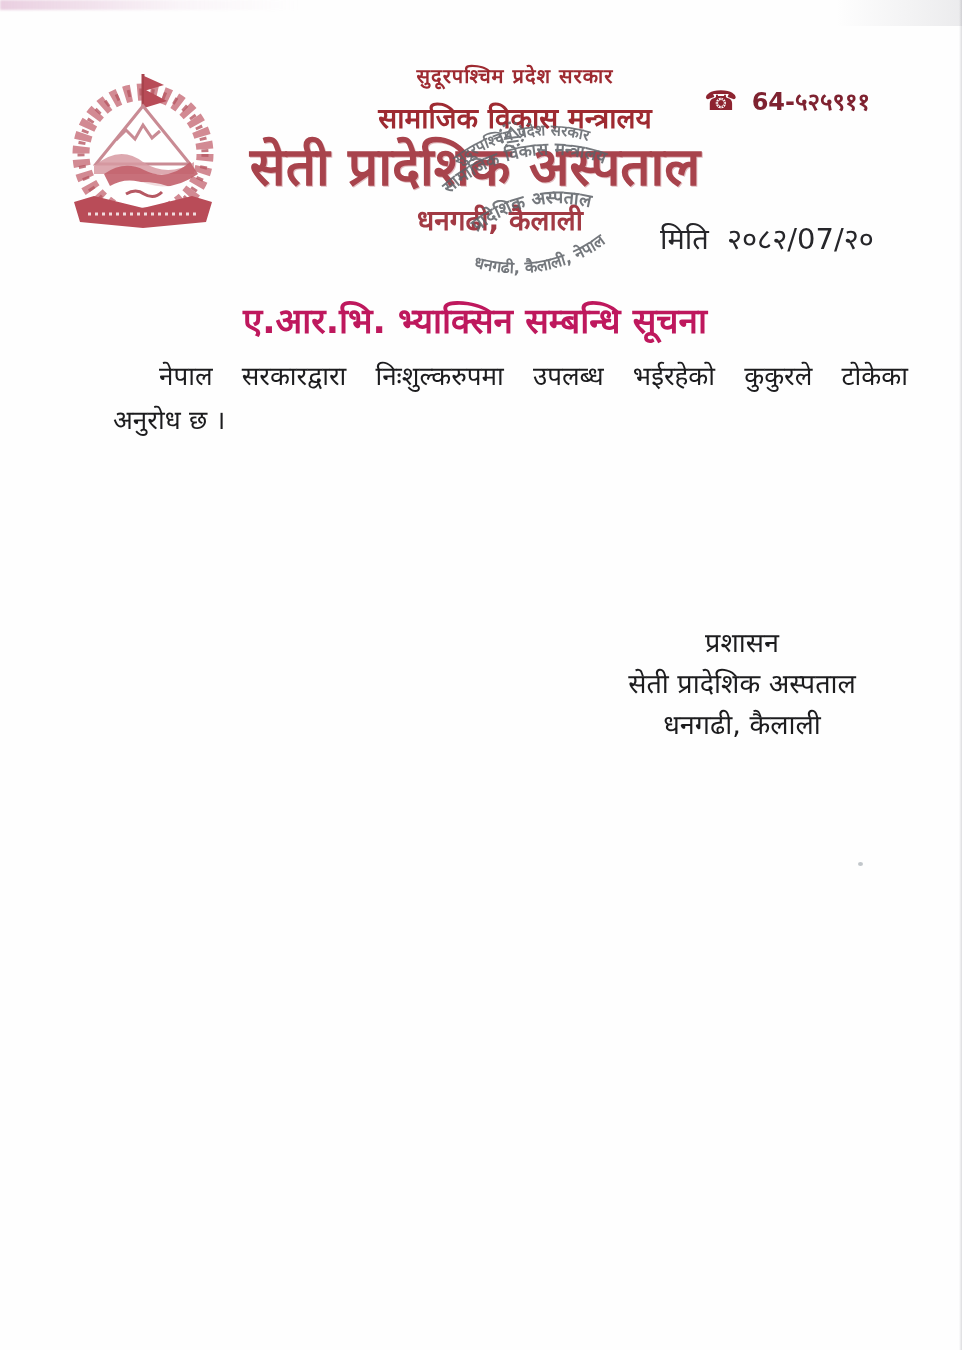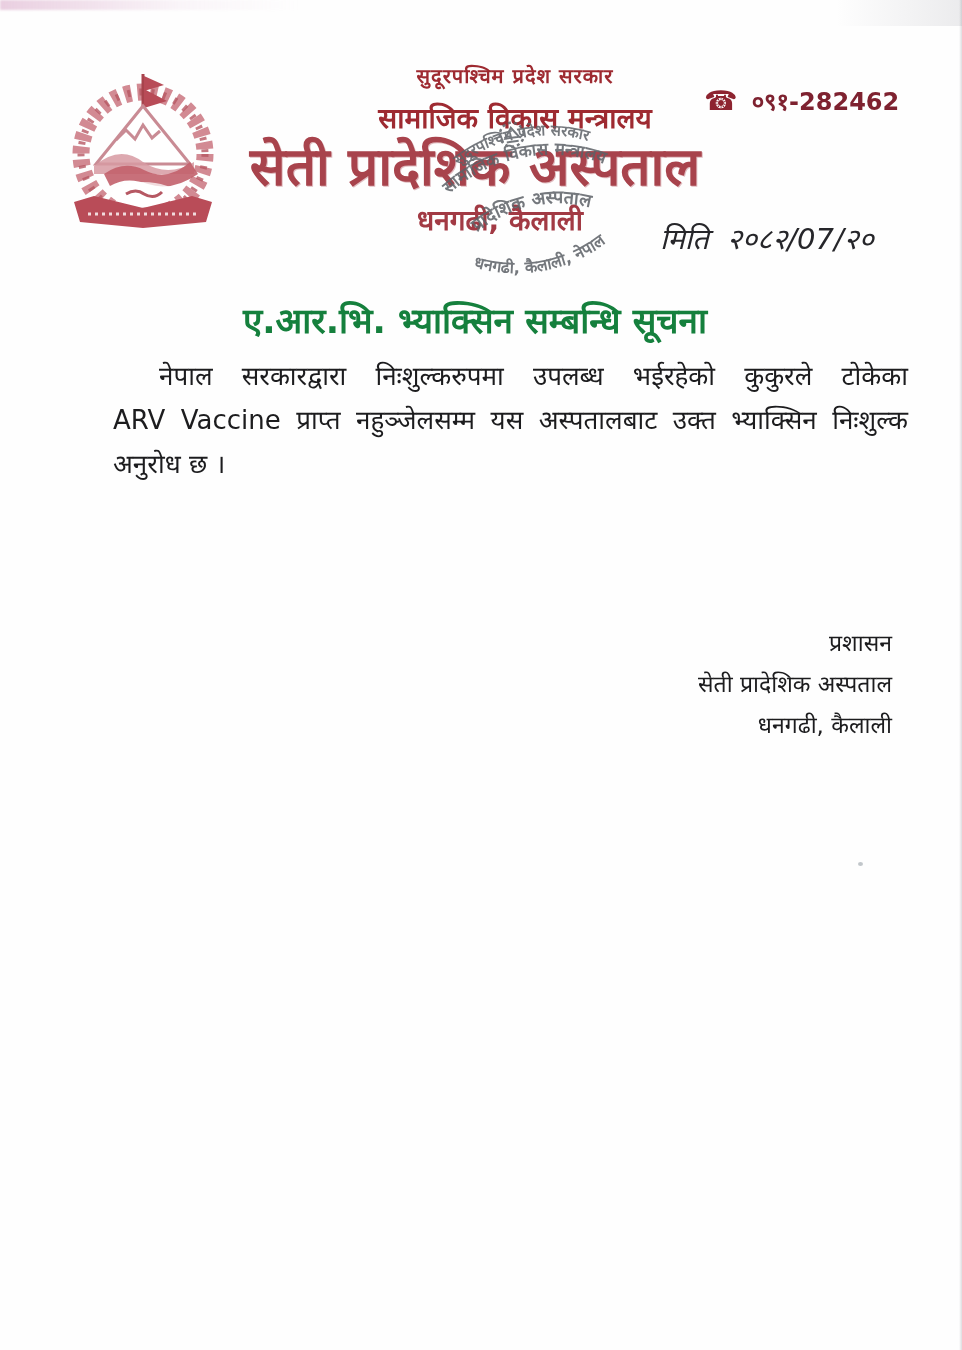--- a/index.html
+++ b/index.html
@@ -64,43 +64,43 @@
   .stamp{
     position:absolute;left:372px;top:108px;
     transform:rotate(-8deg);
     opacity:.85;
     pointer-events:none;
   }
 
   .date-line{
     position:absolute;left:660px;top:218px;width:270px;
     font-size:29px;color:#26262a;
-    display:flex;gap:18px;white-space:nowrap;font-style:italic;
+    display:flex;gap:18px;white-space:nowrap;
   }
 
   .notice-title{
     position:absolute;left:0;top:296px;width:950px;
-    text-align:center;font-weight:bold;font-size:35px;color:#15803d;
+    text-align:center;font-weight:bold;font-size:35px;color:#be185d;
   }
 
   .body-text{
     position:absolute;left:113px;top:356px;width:795px;
     font-size:26px;color:#1c1c1e;
   }
   .body-line{
     height:44px;line-height:40px;
     text-align:justify;text-align-last:justify;
     white-space:normal;overflow:visible;
   }
   .body-line.first{padding-left:46px;}
   .body-line.last{text-align:right;text-align-last:left;}
 
   .signature{
     position:absolute;left:592px;top:624px;width:300px;
-    text-align:right;font-size:23px;color:#1c1c1e;
+    text-align:center;font-size:27px;color:#1c1c1e;
   }
   .signature .sig-line{height:41px;line-height:38px;}
 </style>
 </head>
 <body>
 
 <div class="page">
 
   <div class="smudge-top"></div>
   <div class="smudge-topright"></div>
@@ -132,21 +132,21 @@
     </svg>
   </div>
 
   <div class="gov-line">सुदूरपश्चिम प्रदेश सरकार</div>
   <div class="ministry-line">सामाजिक विकास मन्त्रालय</div>
   <div class="hospital-name">सेती प्रादेशिक अस्पताल</div>
   <div class="address-line">धनगढी, कैलाली</div>
 
   <div class="phone">
     <span class="ph-icon">☎</span>
-    <span>०९१-282462</span>
+    <span>64-५२५९११</span>
   </div>
 
   <div class="stamp">
     <svg width="300" height="195" viewBox="0 0 300 195">
       <defs>
         <path id="arc1" d="M 68,70 A 118,92 0 0 1 252,60"></path>
         <path id="arc2" d="M 55,100 A 128,102 0 0 1 265,88"></path>
         <path id="arc3" d="M 84,132 A 112,96 0 0 1 238,120"></path>
         <path id="arc4" d="M 68,136 A 128,108 0 0 0 252,128"></path>
       </defs>
@@ -175,21 +175,20 @@
 
   <div class="date-line">
     <span>मिति</span>
     <span>२०८२/07/२०</span>
   </div>
 
   <div class="notice-title">ए.आर.भि. भ्याक्सिन सम्बन्धि सूचना</div>
 
   <div class="body-text">
     <div class="body-line first">नेपाल सरकारद्वारा निःशुल्करुपमा उपलब्ध भईरहेको कुकुरले टोकेका</div>
-    <div class="body-line">ARV Vaccine प्राप्त नहुञ्जेलसम्म यस अस्पतालबाट उक्त भ्याक्सिन निःशुल्क</div>
     <div class="body-line last">अनुरोध छ ।</div>
   </div>
 
   <div class="signature">
     <div class="sig-line">प्रशासन</div>
     <div class="sig-line">सेती प्रादेशिक अस्पताल</div>
     <div class="sig-line">धनगढी, कैलाली</div>
   </div>
 
 </div>

